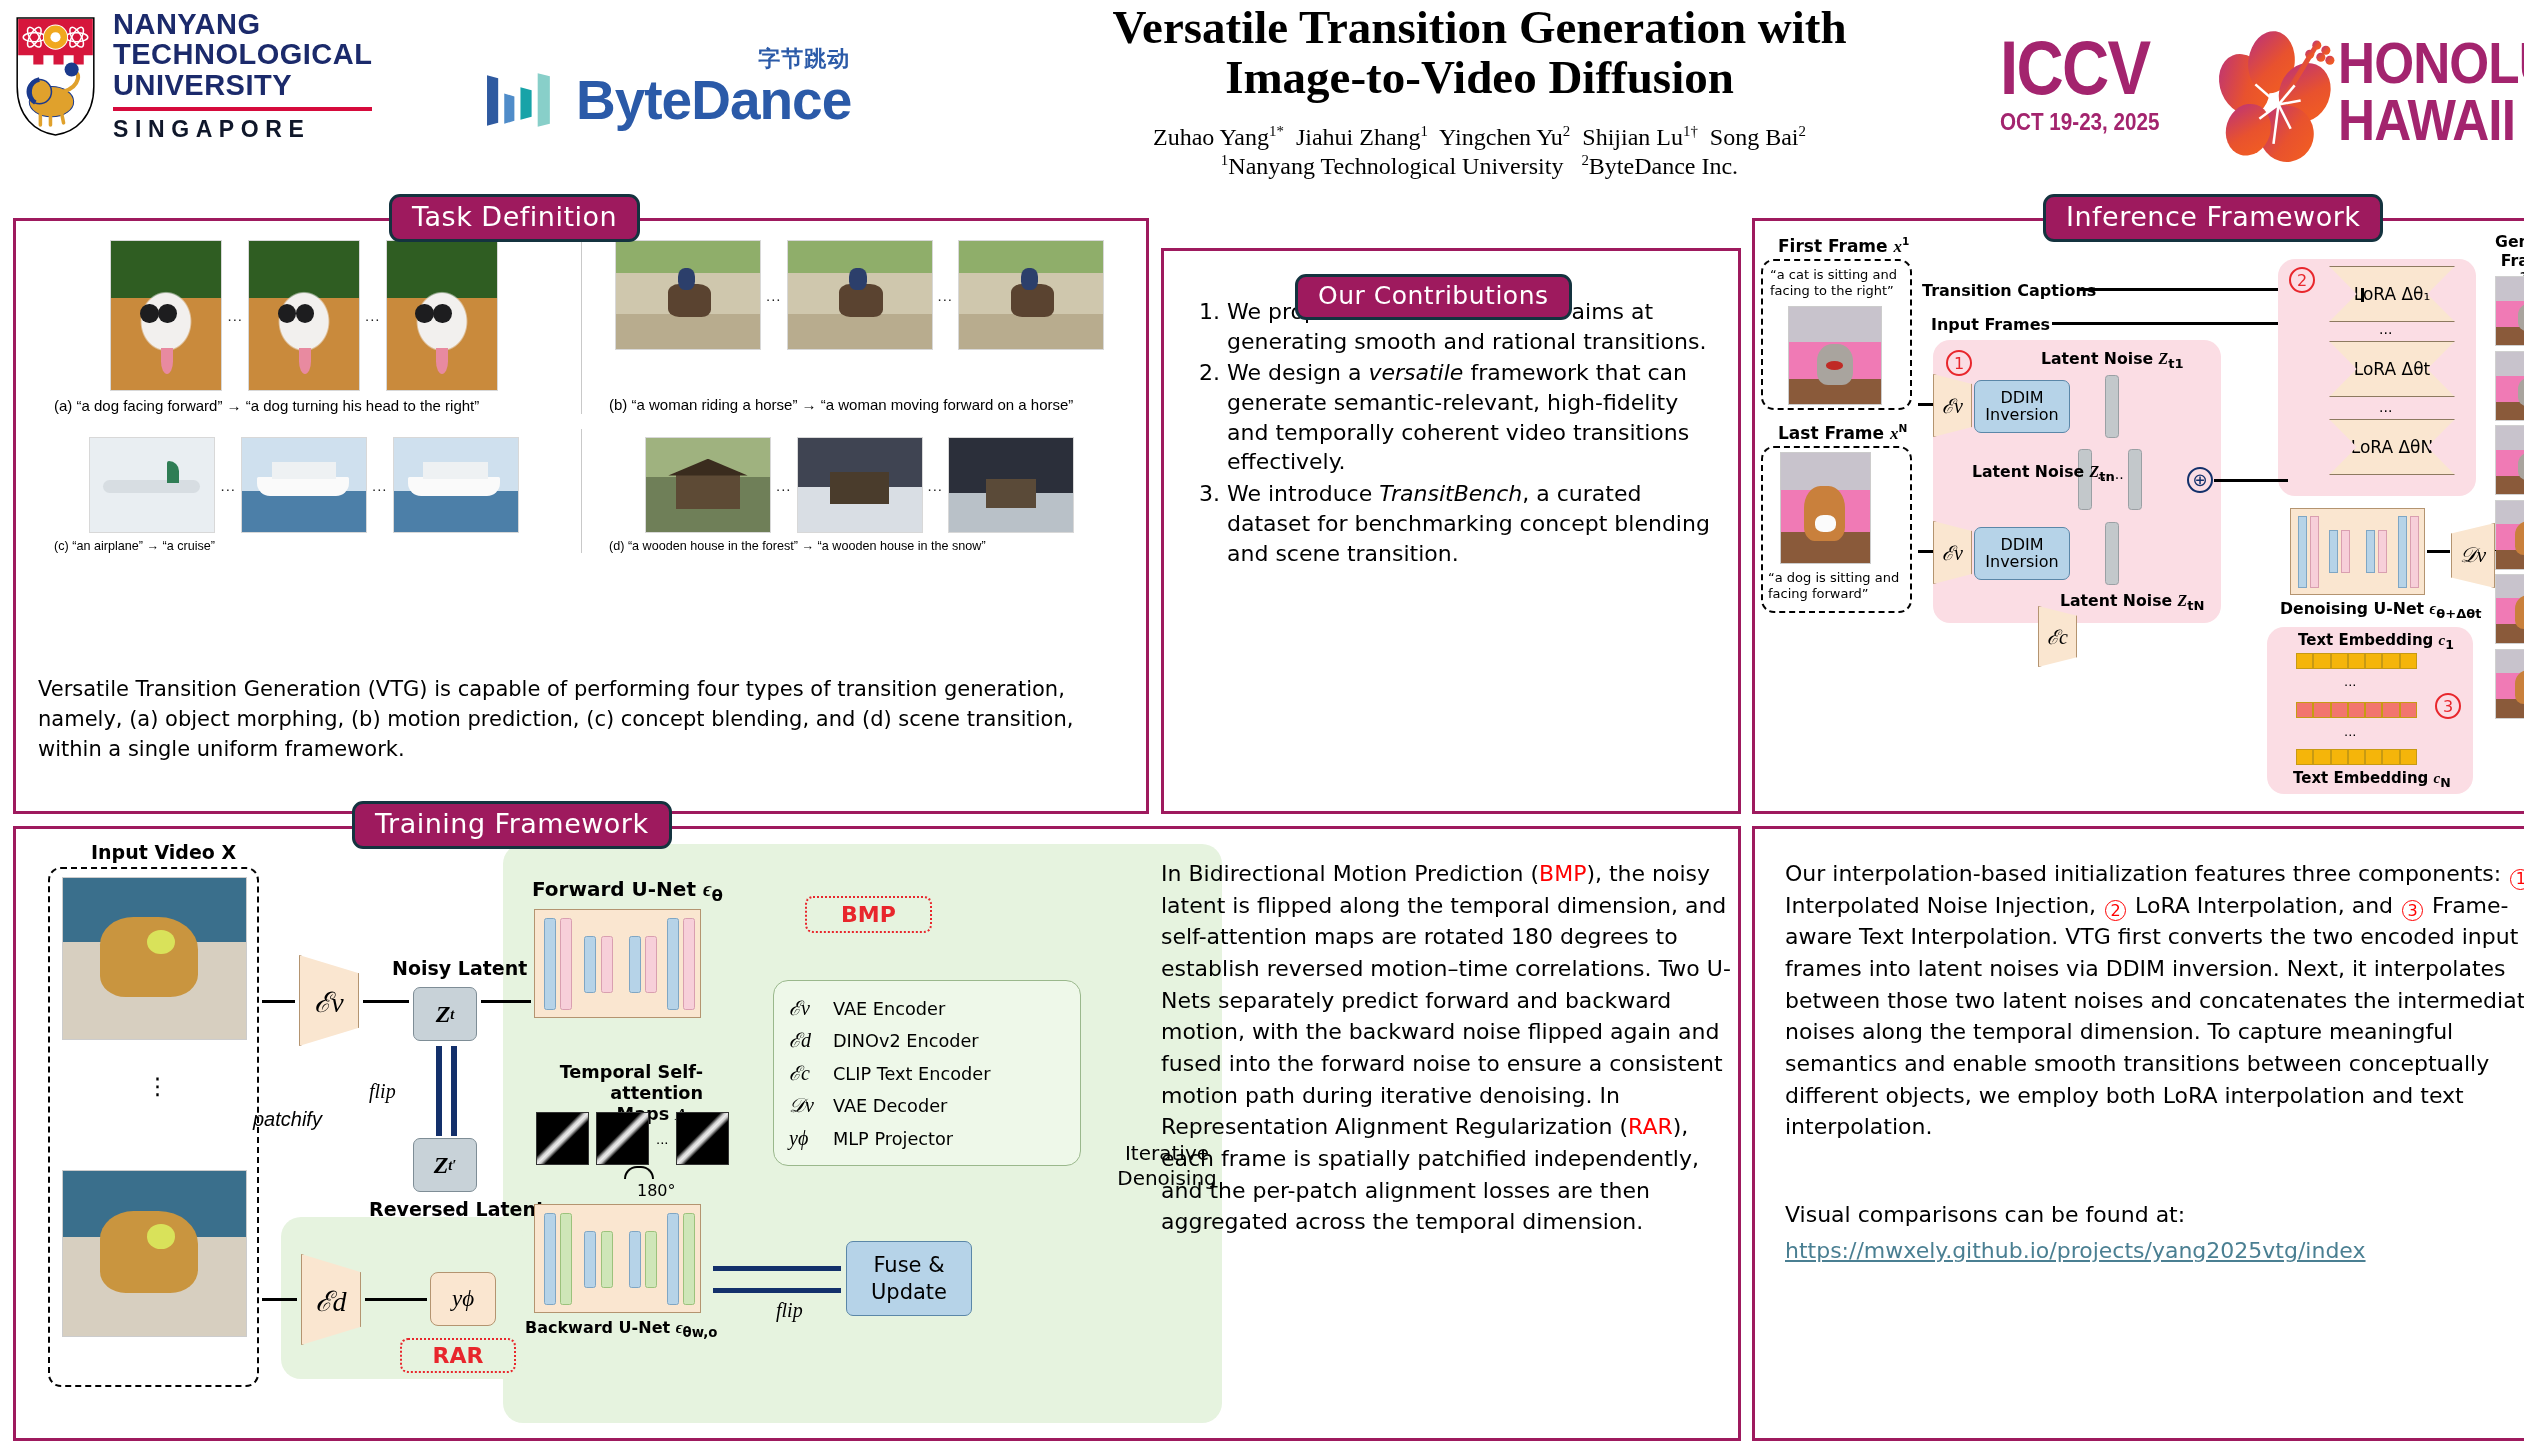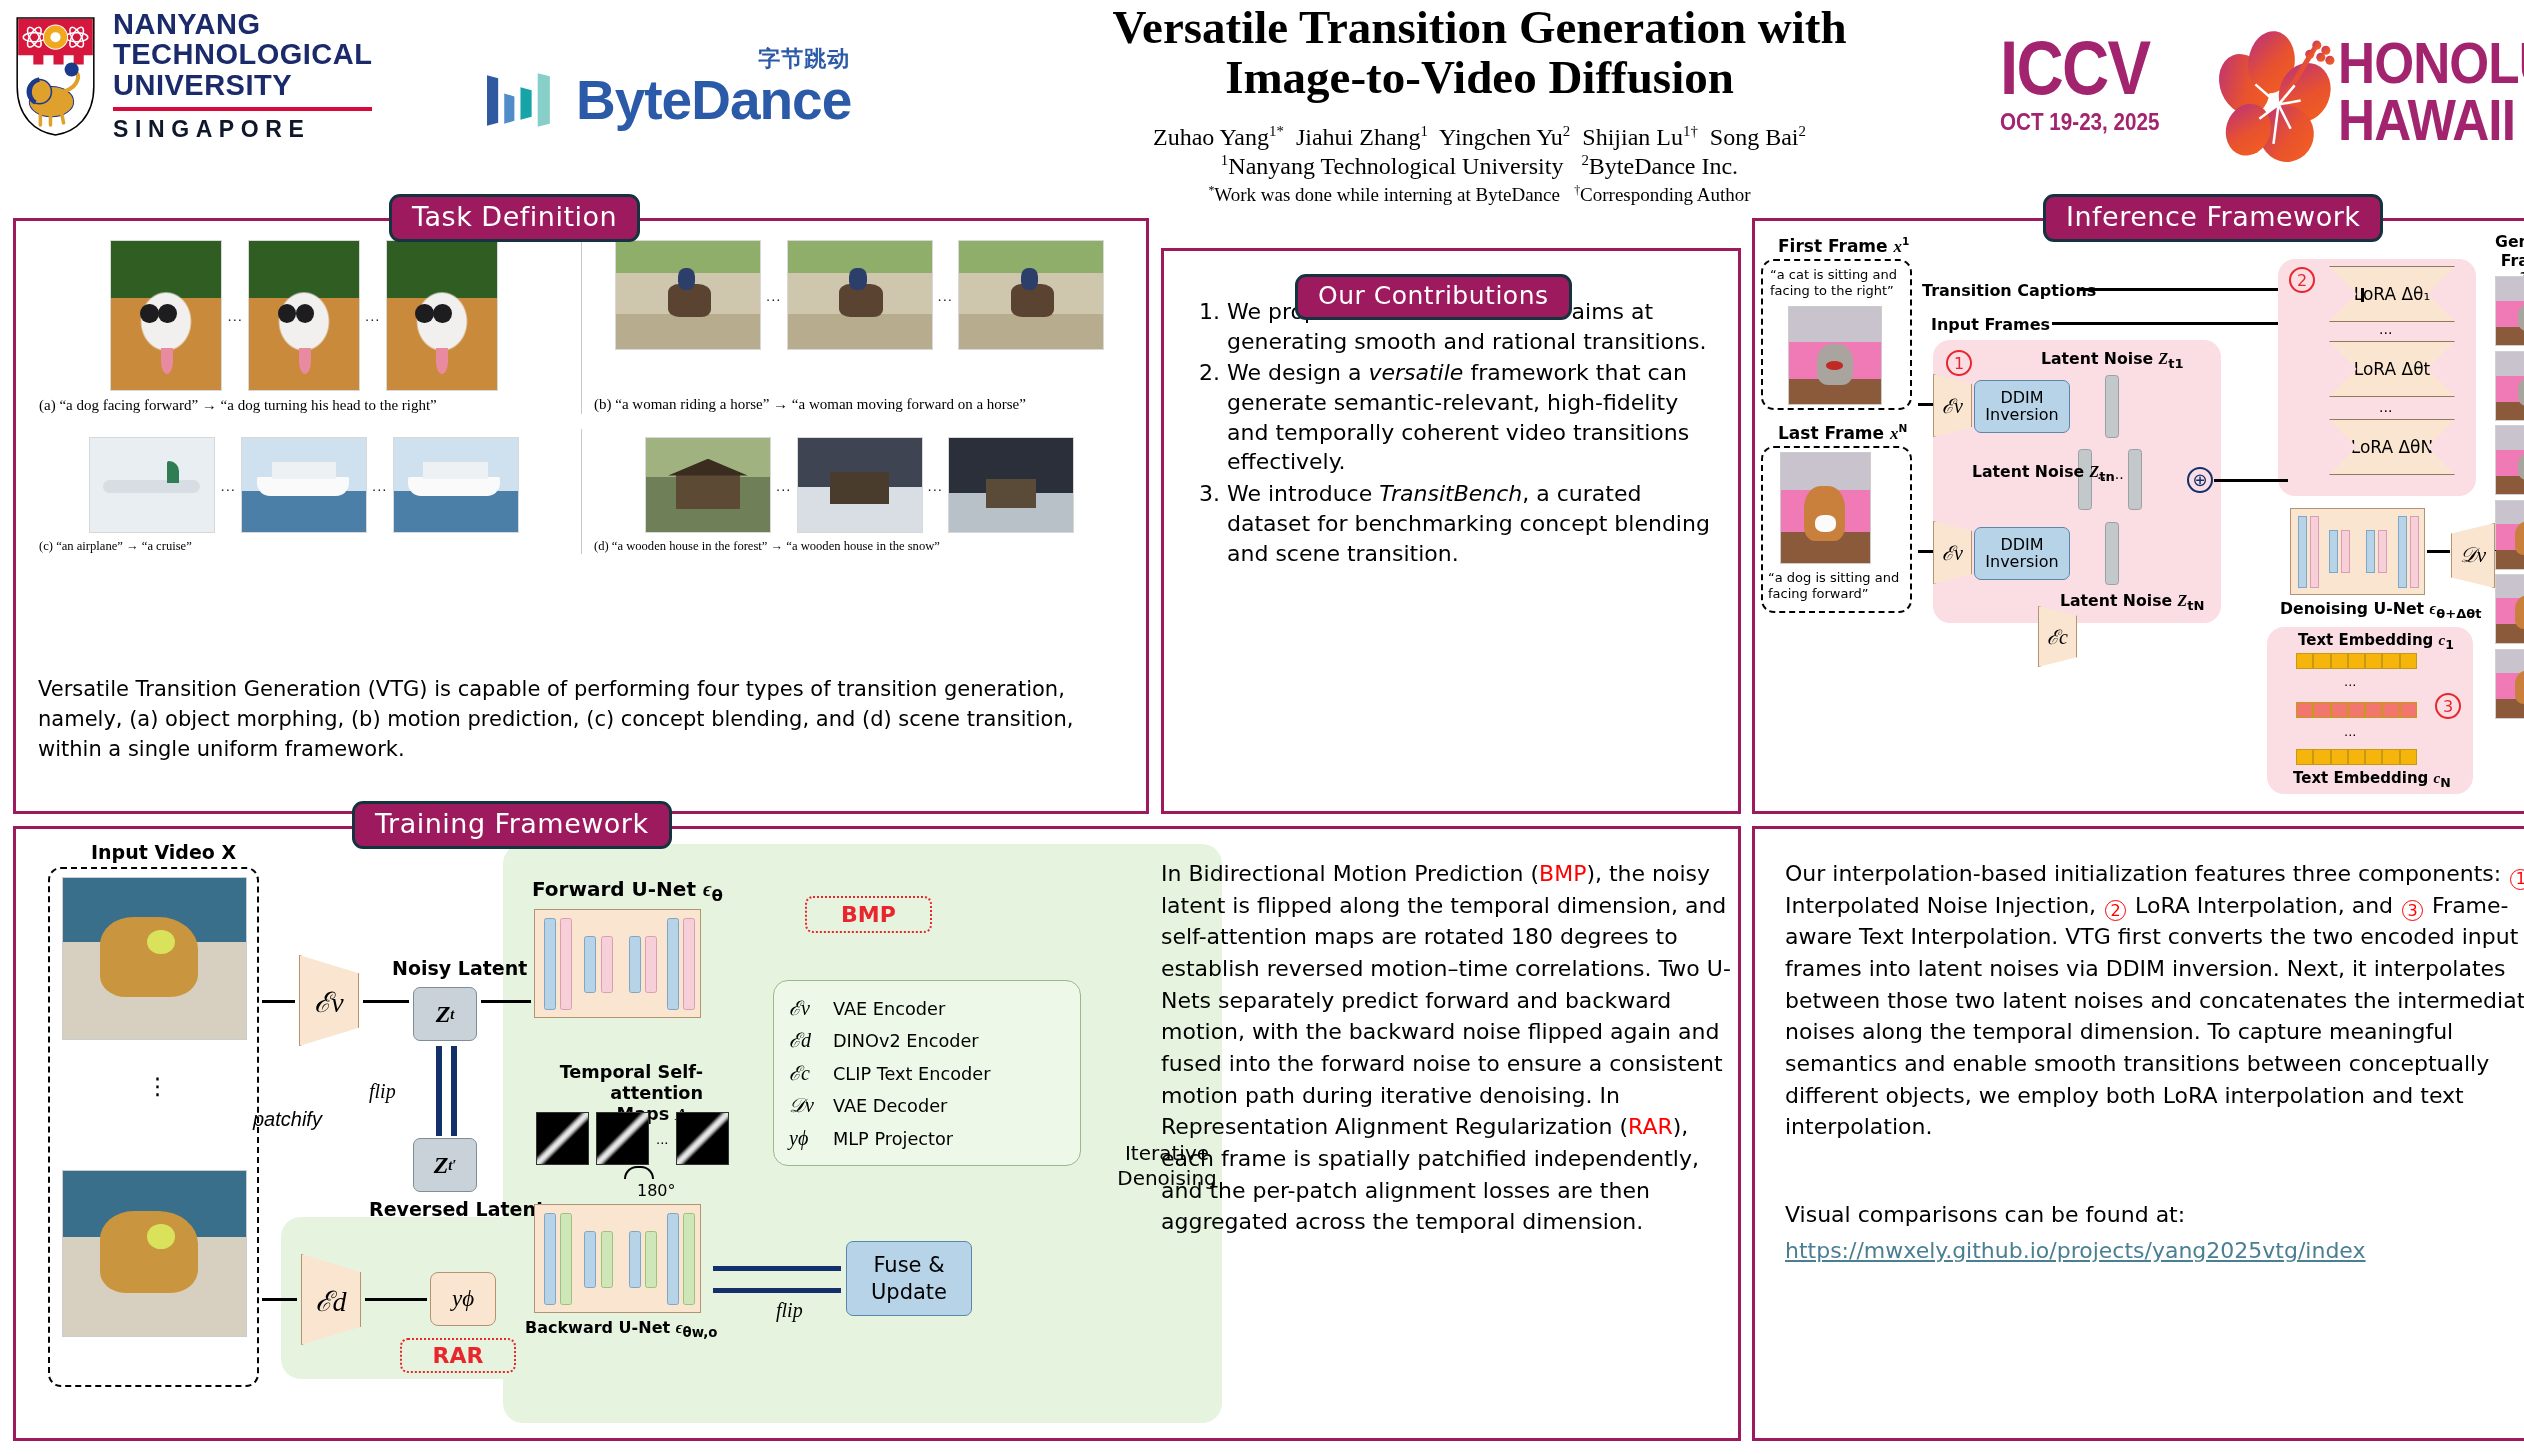--- a/index.html
+++ b/index.html
@@ -76,21 +76,21 @@
   #panel-infertext { left: 1752px; top: 826px; width: 820px; height: 615px; }
 
   
   .task-grid { position: absolute; left: 11px; top: 11px; width: 1111px; }
   .task-row { display: flex; }
   .task-half { width: 555px; padding: 8px 12px 0; }
   .task-half.left { border-right: 1.5px solid #c9c9c9; }
   .frames { display: flex; align-items: center; justify-content: center; gap: 5px; }
   .frame { border: 1px solid #d8d8d8; overflow: hidden; position: relative; }
   .frame-dots { font-size: 15px; color: #222; letter-spacing: 1px; }
-  .task-cap { font-family: Liberation Serif, serif; font-size: 15px; margin-top: 6px; text-align: left; white-space: nowrap; }
+  .task-cap { font-family: Liberation Sans, sans-serif; font-size: 15px; margin-top: 6px; text-align: left; white-space: nowrap; margin-left: 15px; }
   .task-cap.small { font-size: 12.6px; }
   #task-summary {
     position: absolute; left: 22px; top: 454px; width: 1091px;
     font-family: "DejaVu Sans", sans-serif; font-size: 21px; line-height: 1.42;
   }
 
   
   .ph { width: 100%; height: 100%; }
   .ph-dog { background:
       radial-gradient(ellipse 42% 36% at 50% 54%, #f2f0ee 0 52%, rgba(242,240,238,0) 56%),
@@ -235,23 +235,20 @@
     <div id="paper-title">
       <div>Versatile Transition Generation with</div>
       <div>Image-to-Video Diffusion</div>
     </div>
     <div id="authors">
       Zuhao Yang<sup>1*</sup>&nbsp; Jiahui Zhang<sup>1</sup>&nbsp; Yingchen Yu<sup>2</sup>&nbsp; Shijian Lu<sup>1†</sup>&nbsp; Song Bai<sup>2</sup>
     </div>
     <div id="affils">
       <sup>1</sup>Nanyang Technological University&nbsp;&nbsp; <sup>2</sup>ByteDance Inc.
     </div>
-    <div id="footnotes">
-      <sup>*</sup>Work was done while interning at ByteDance&nbsp;&nbsp; <sup>†</sup>Corresponding Author
-    </div>
   </div>
 
   <div id="iccv-logo">
     <div id="iccv-left">
       <div id="iccv-word">ICCV</div>
       <div id="iccv-date">OCT 19-23, 2025</div>
     </div>
     <div id="hibiscus">
       <svg viewBox="0 0 270 280" width="136" height="141">
         <defs>

